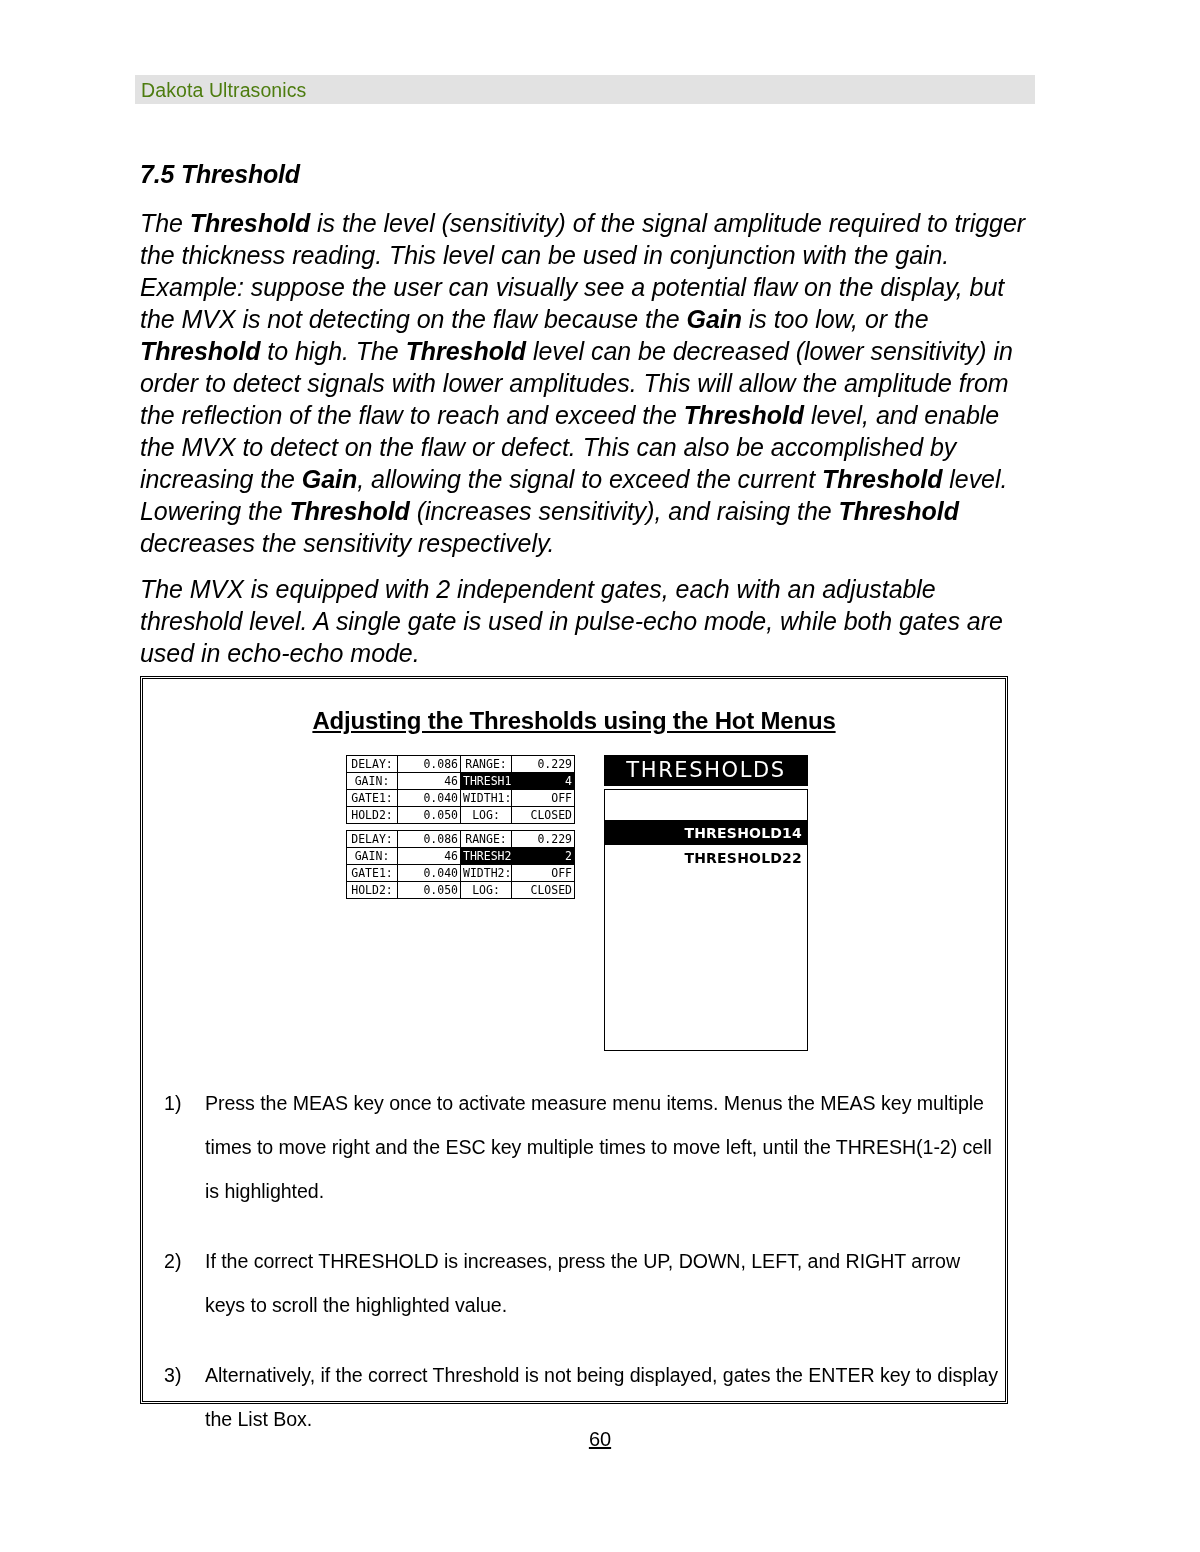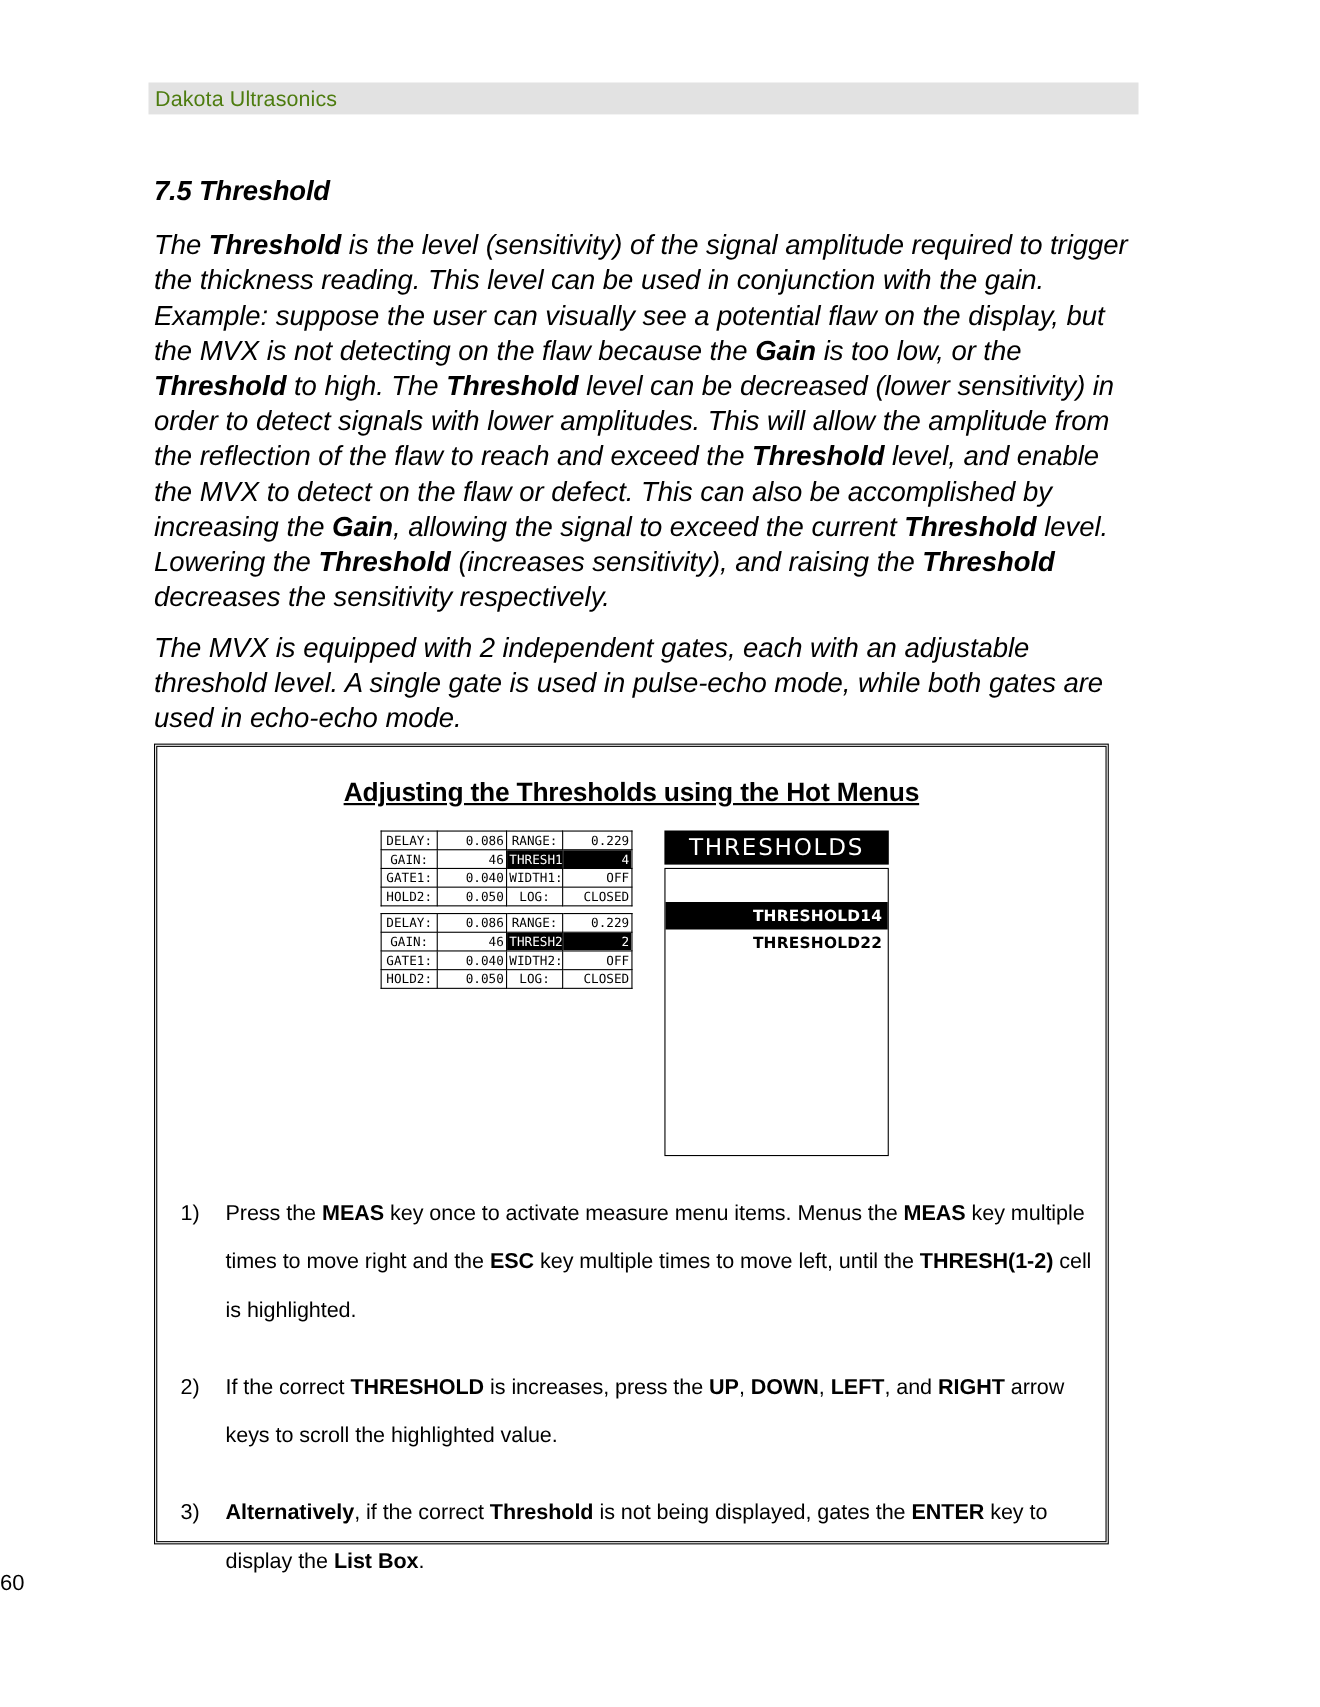--- a/index.html
+++ b/index.html
@@ -172,30 +172,31 @@
     text-align: left;
     padding-left: 3px;
     box-sizing: border-box;
   }
   .step-text {
     flex: 1;
     font-size: 19.6px;
     line-height: 44px;
     letter-spacing: -0.05px;
   }
-  .step-text b { font-weight: bold; }
+  .step-text b { font-weight: normal; }
 
   
   .page-number {
     position: absolute;
     left: 0;
     top: 1428px;
     width: 1200px;
-    text-align: left;
+    text-align: center;
     font-size: 20px;
+    text-decoration: underline;
   }
 </style>
 </head>
 <body>
 
 <div class="header-band"></div>
 <div class="header-text">Dakota Ultrasonics</div>
 
 <div class="content">
   <h1 class="section-title">7.5 Threshold</h1>

